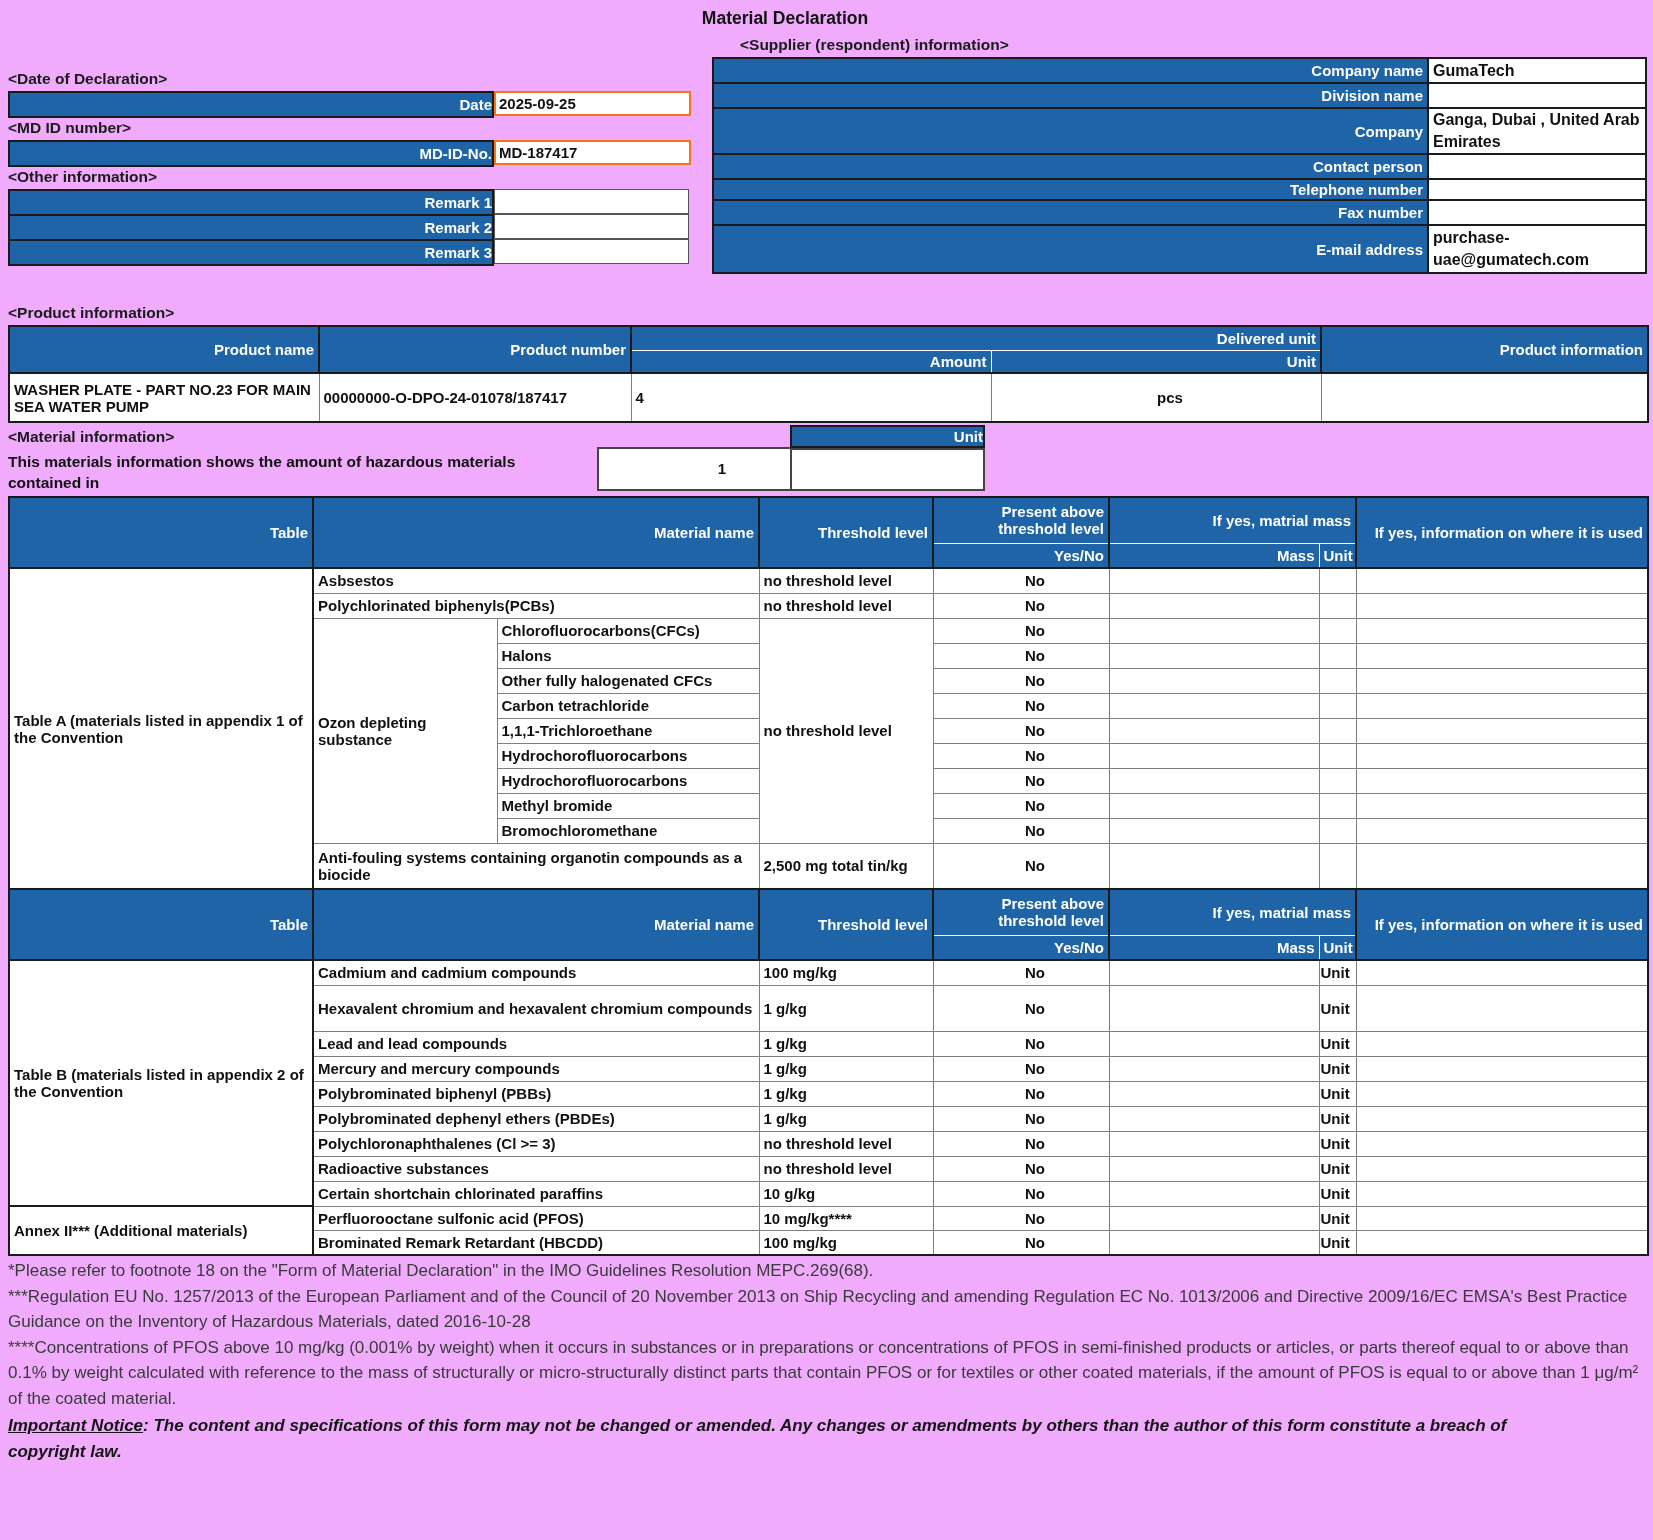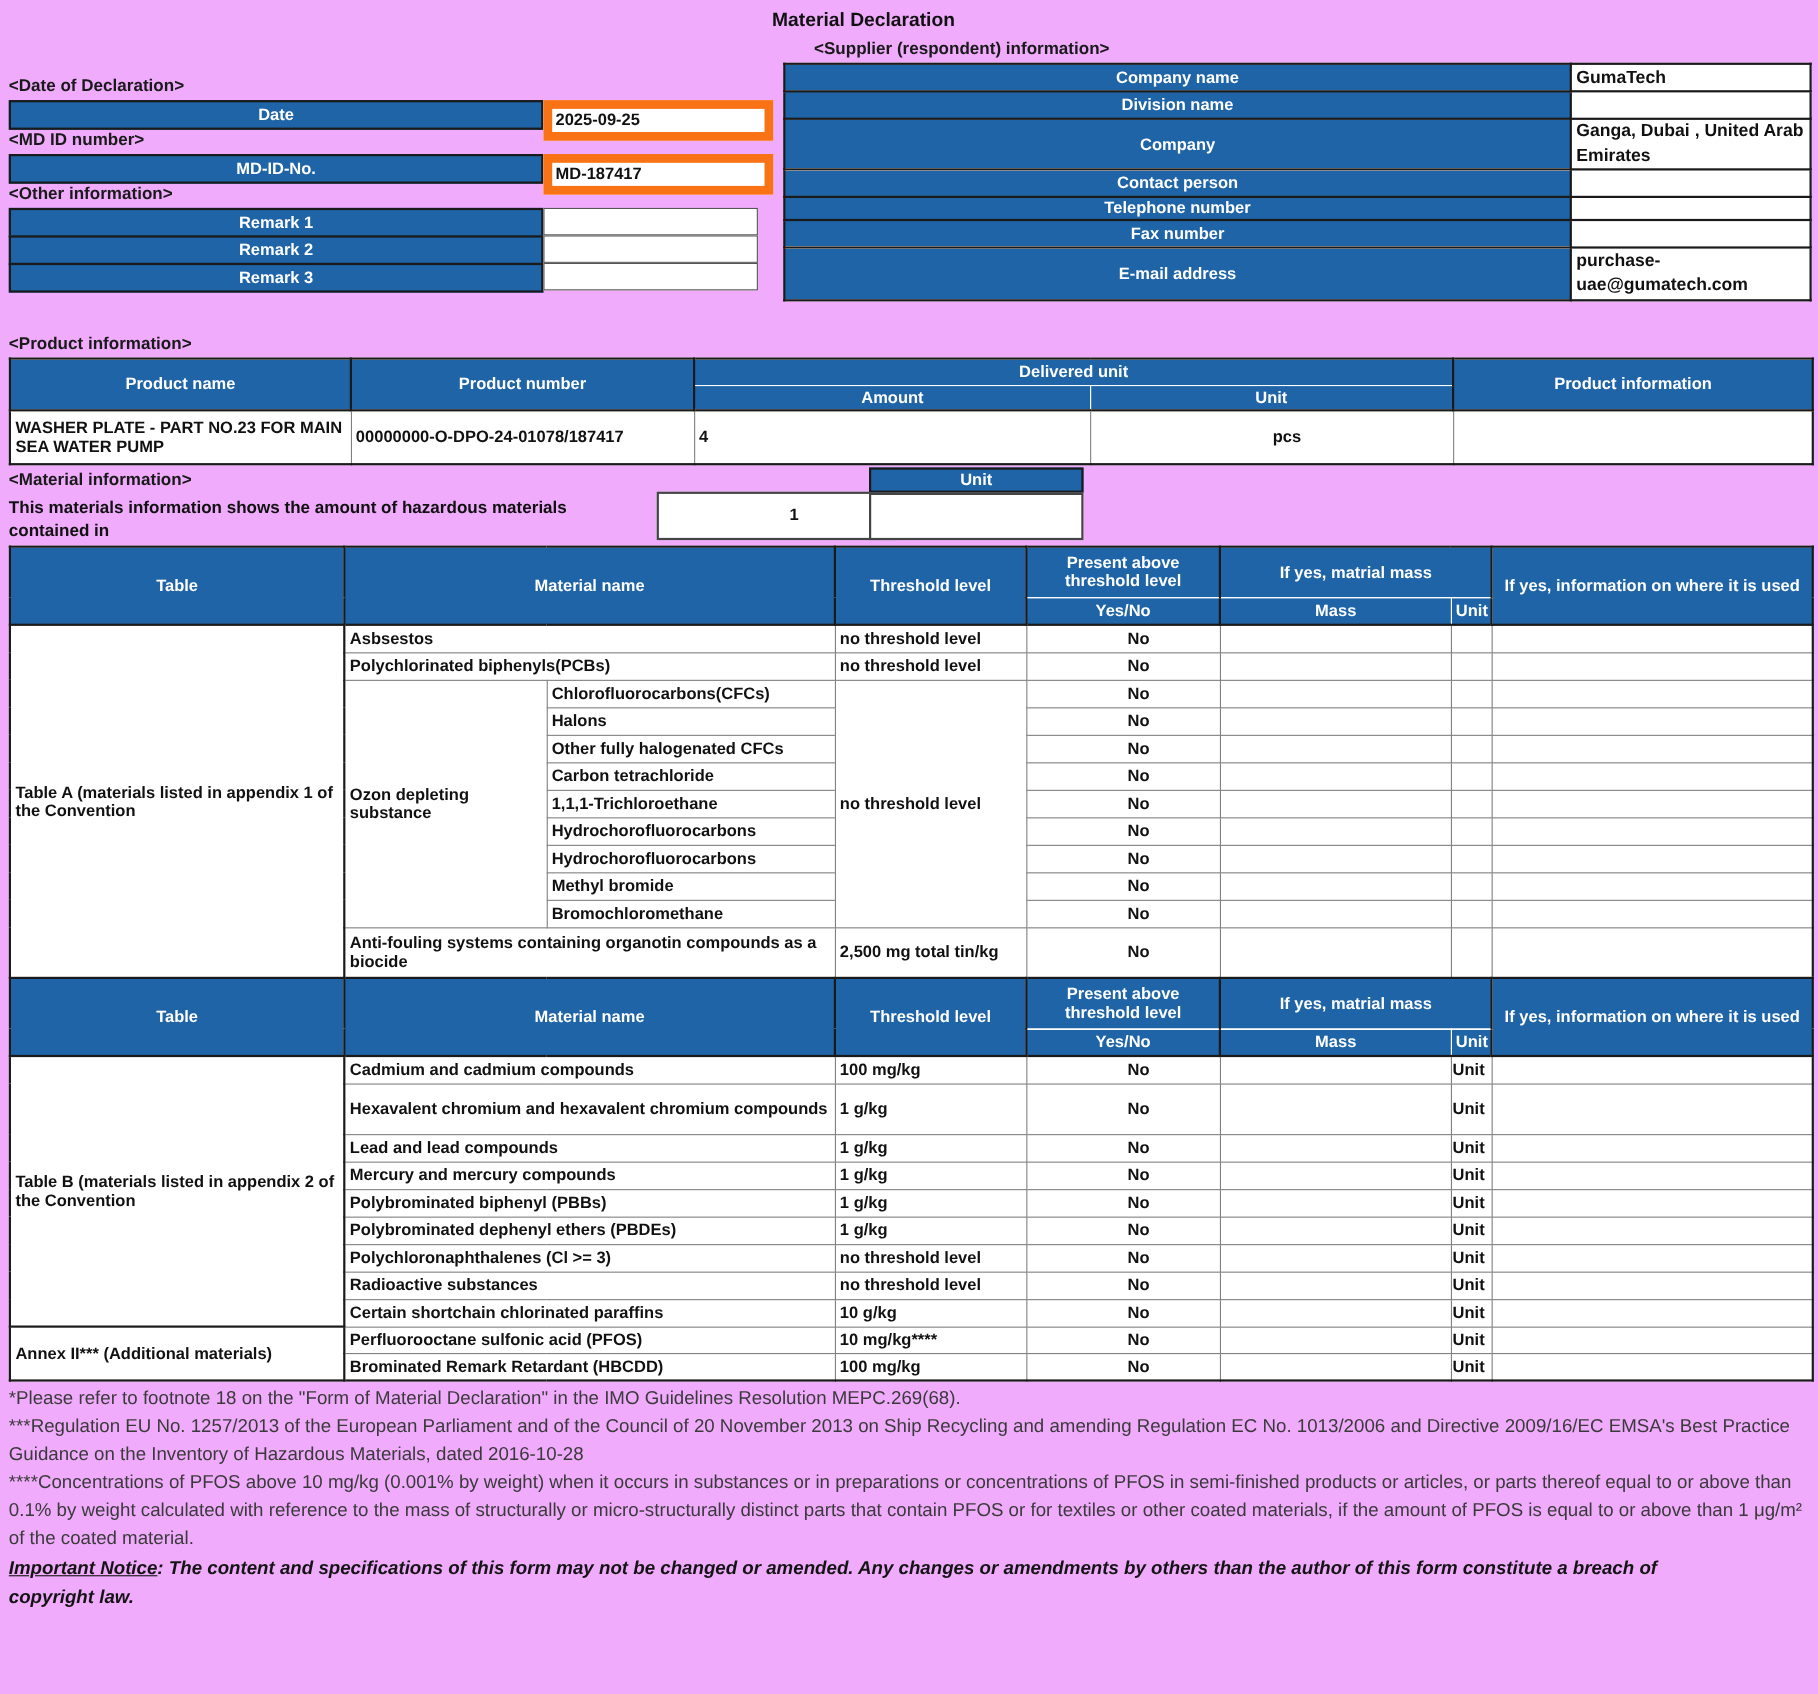--- a/index.html
+++ b/index.html
@@ -3,27 +3,27 @@
 <meta charset="utf-8">
 <style>
   html,body{margin:0;padding:0;background:#fff;}
   #page{position:relative;width:1653px;height:1540px;background:#f0abfc;
         font-family:"Liberation Sans",sans-serif;color:#111;}
   .abs{position:absolute;}
   .sec-label{font-size:15.5px;font-weight:bold;color:#1a1a1a;white-space:nowrap;}
   #page-title{top:8px;left:0;width:1570px;text-align:center;font-size:17.5px;font-weight:bold;}
 
   
-  .bh{background:#1E64A6;color:#fff;font-weight:bold;text-align:center;
+  .bh{background:#1E64A6;color:#fff;font-weight:bold;text-align:right;
       border:2px solid #1a1a1a;font-size:15px;}
 
   
   .kv{display:flex;}
   .kv .k{width:482px;height:23px;line-height:23px;}
-  .kv .v{width:187px;height:19px;border:8px solid #f97316;background:#fff;
+  .kv .v{width:187px;height:19px;border:2px solid #f97316;background:#fff;
          font-size:15px;font-weight:bold;padding:1px 3px;line-height:19px;}
   .kv .v.gray{border:1px solid #555;height:21px;}
 
   
   table{border-collapse:collapse;table-layout:fixed;border:2px solid #1a1a1a;background:#fff;}
   td{font-size:15px;font-weight:bold;color:#111;vertical-align:middle;
      padding:1px 4px;overflow:hidden;}
   .grid td{border:1px solid #808080;}
   .grid td.bh{border:2px solid #1a1a1a;}
   .lblcell{border:2px solid #1a1a1a !important;text-align:left;}

